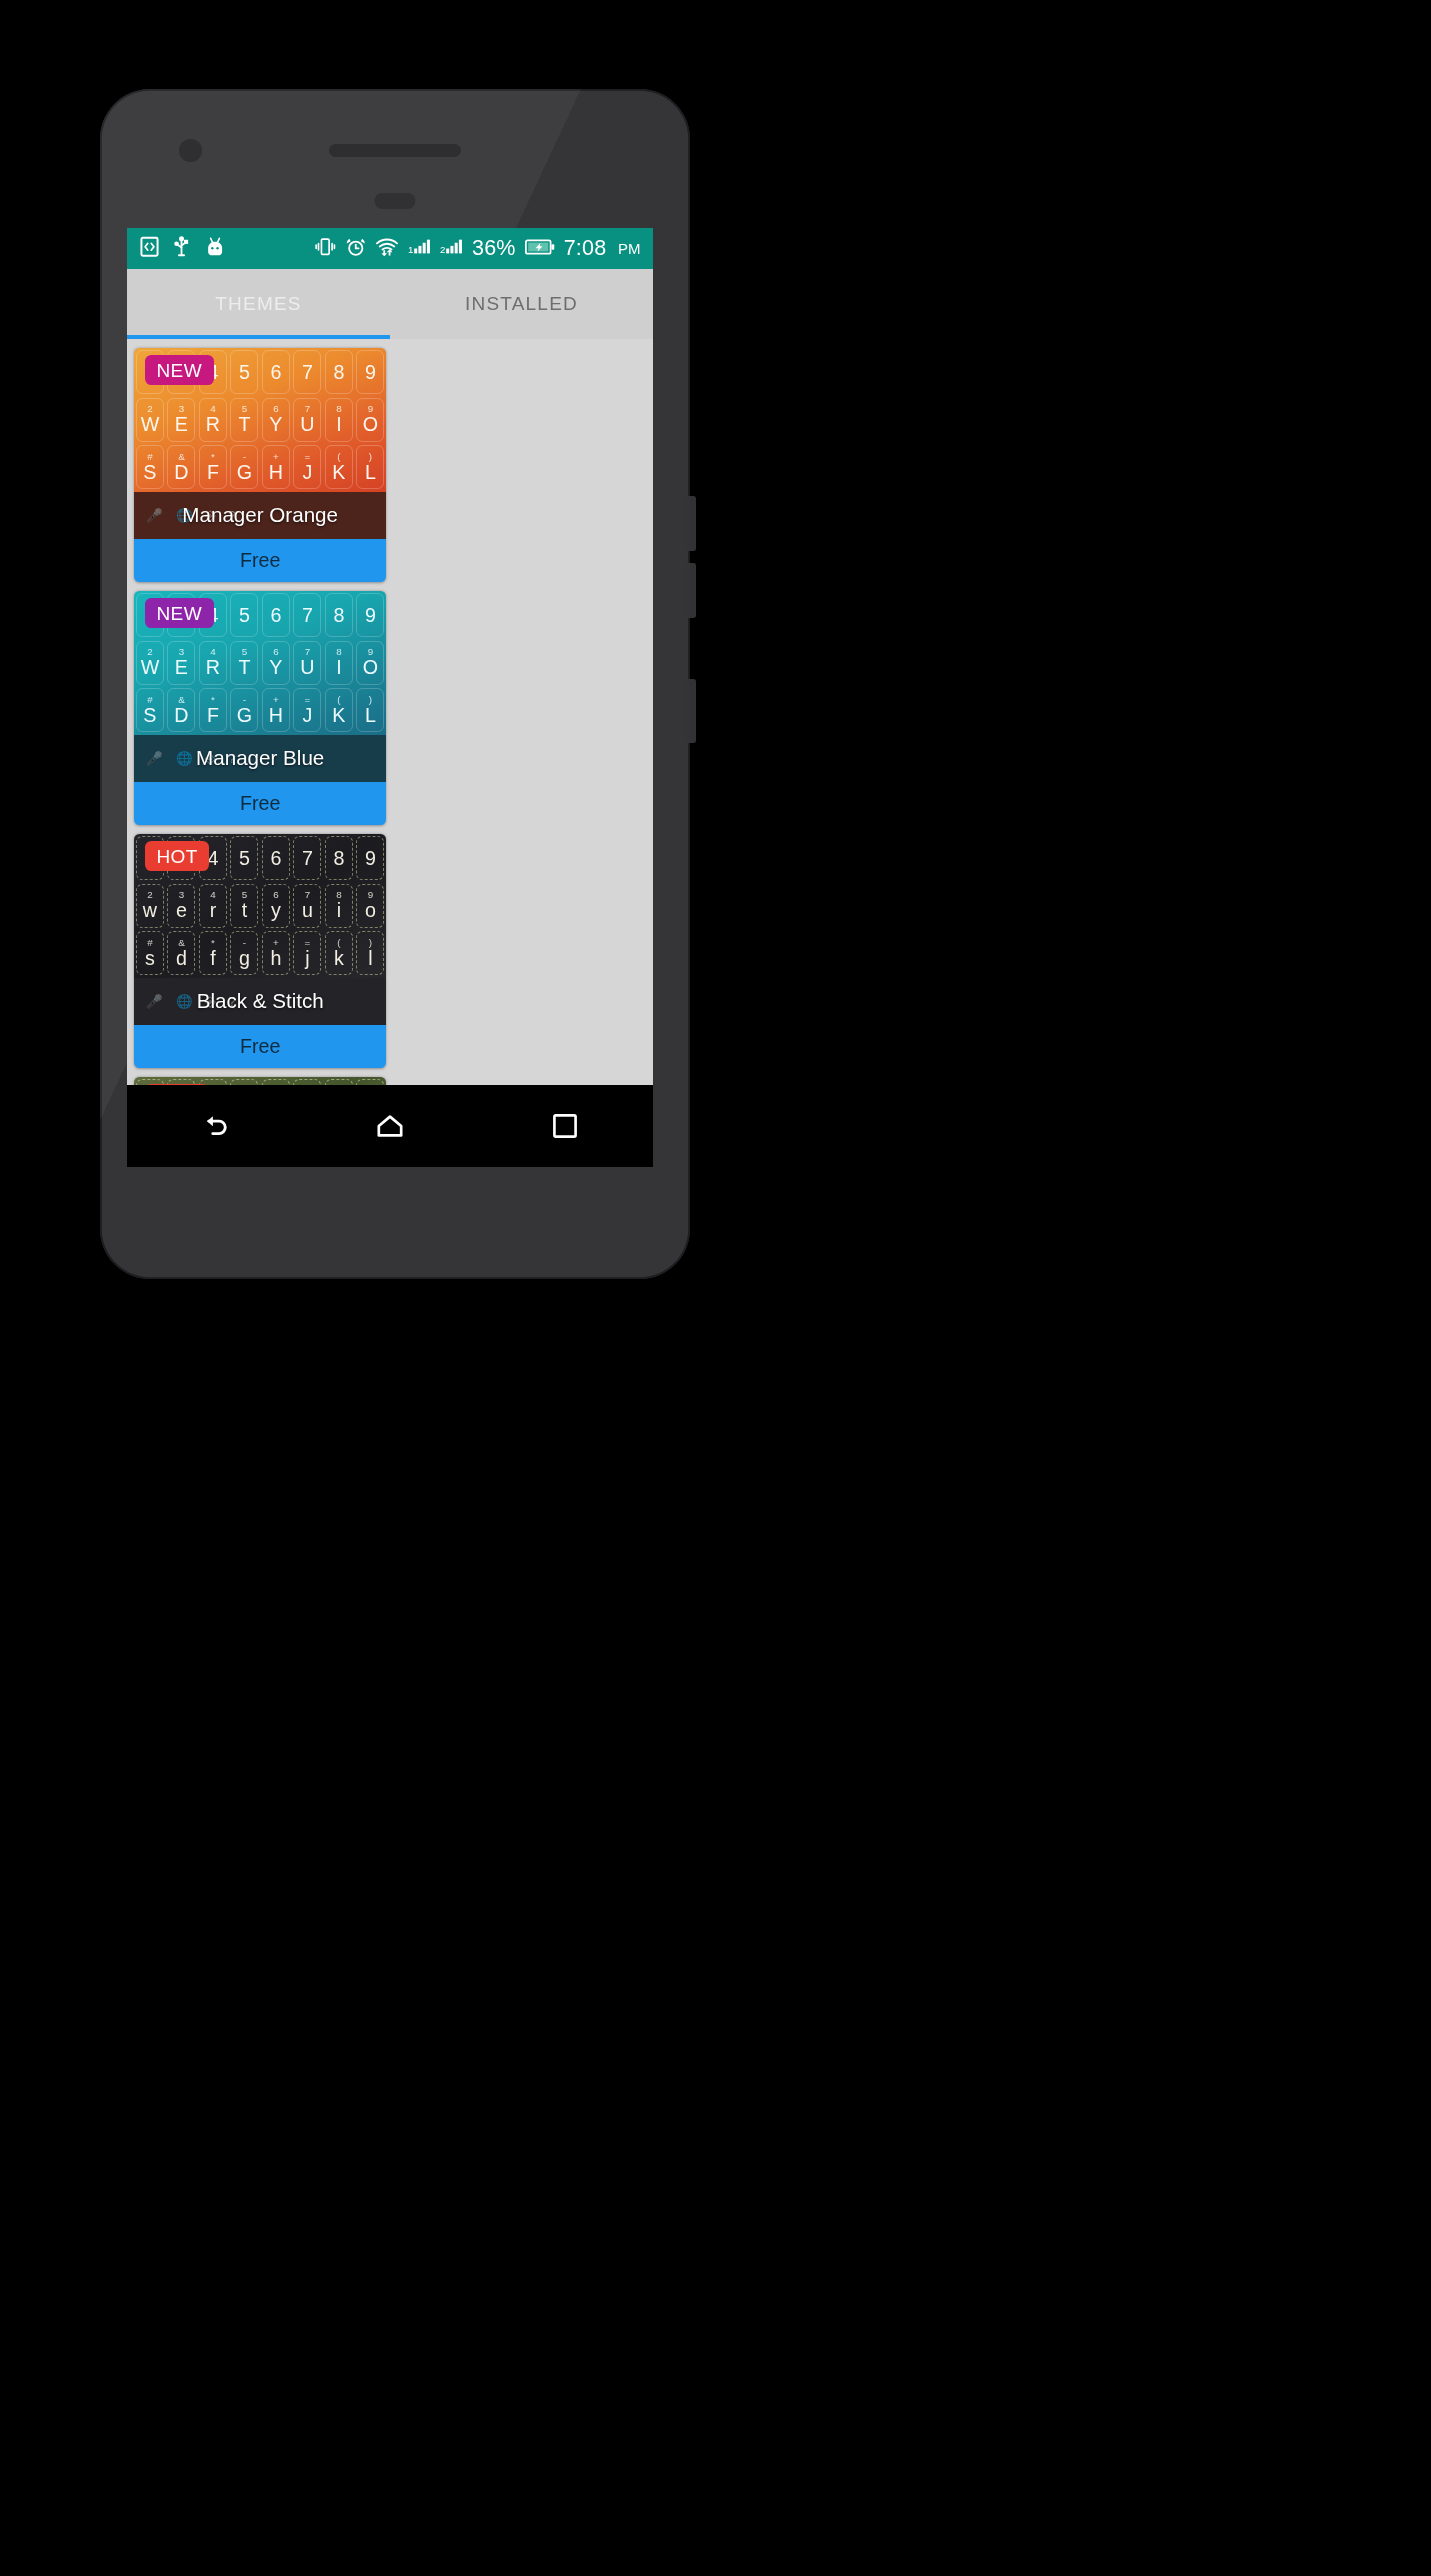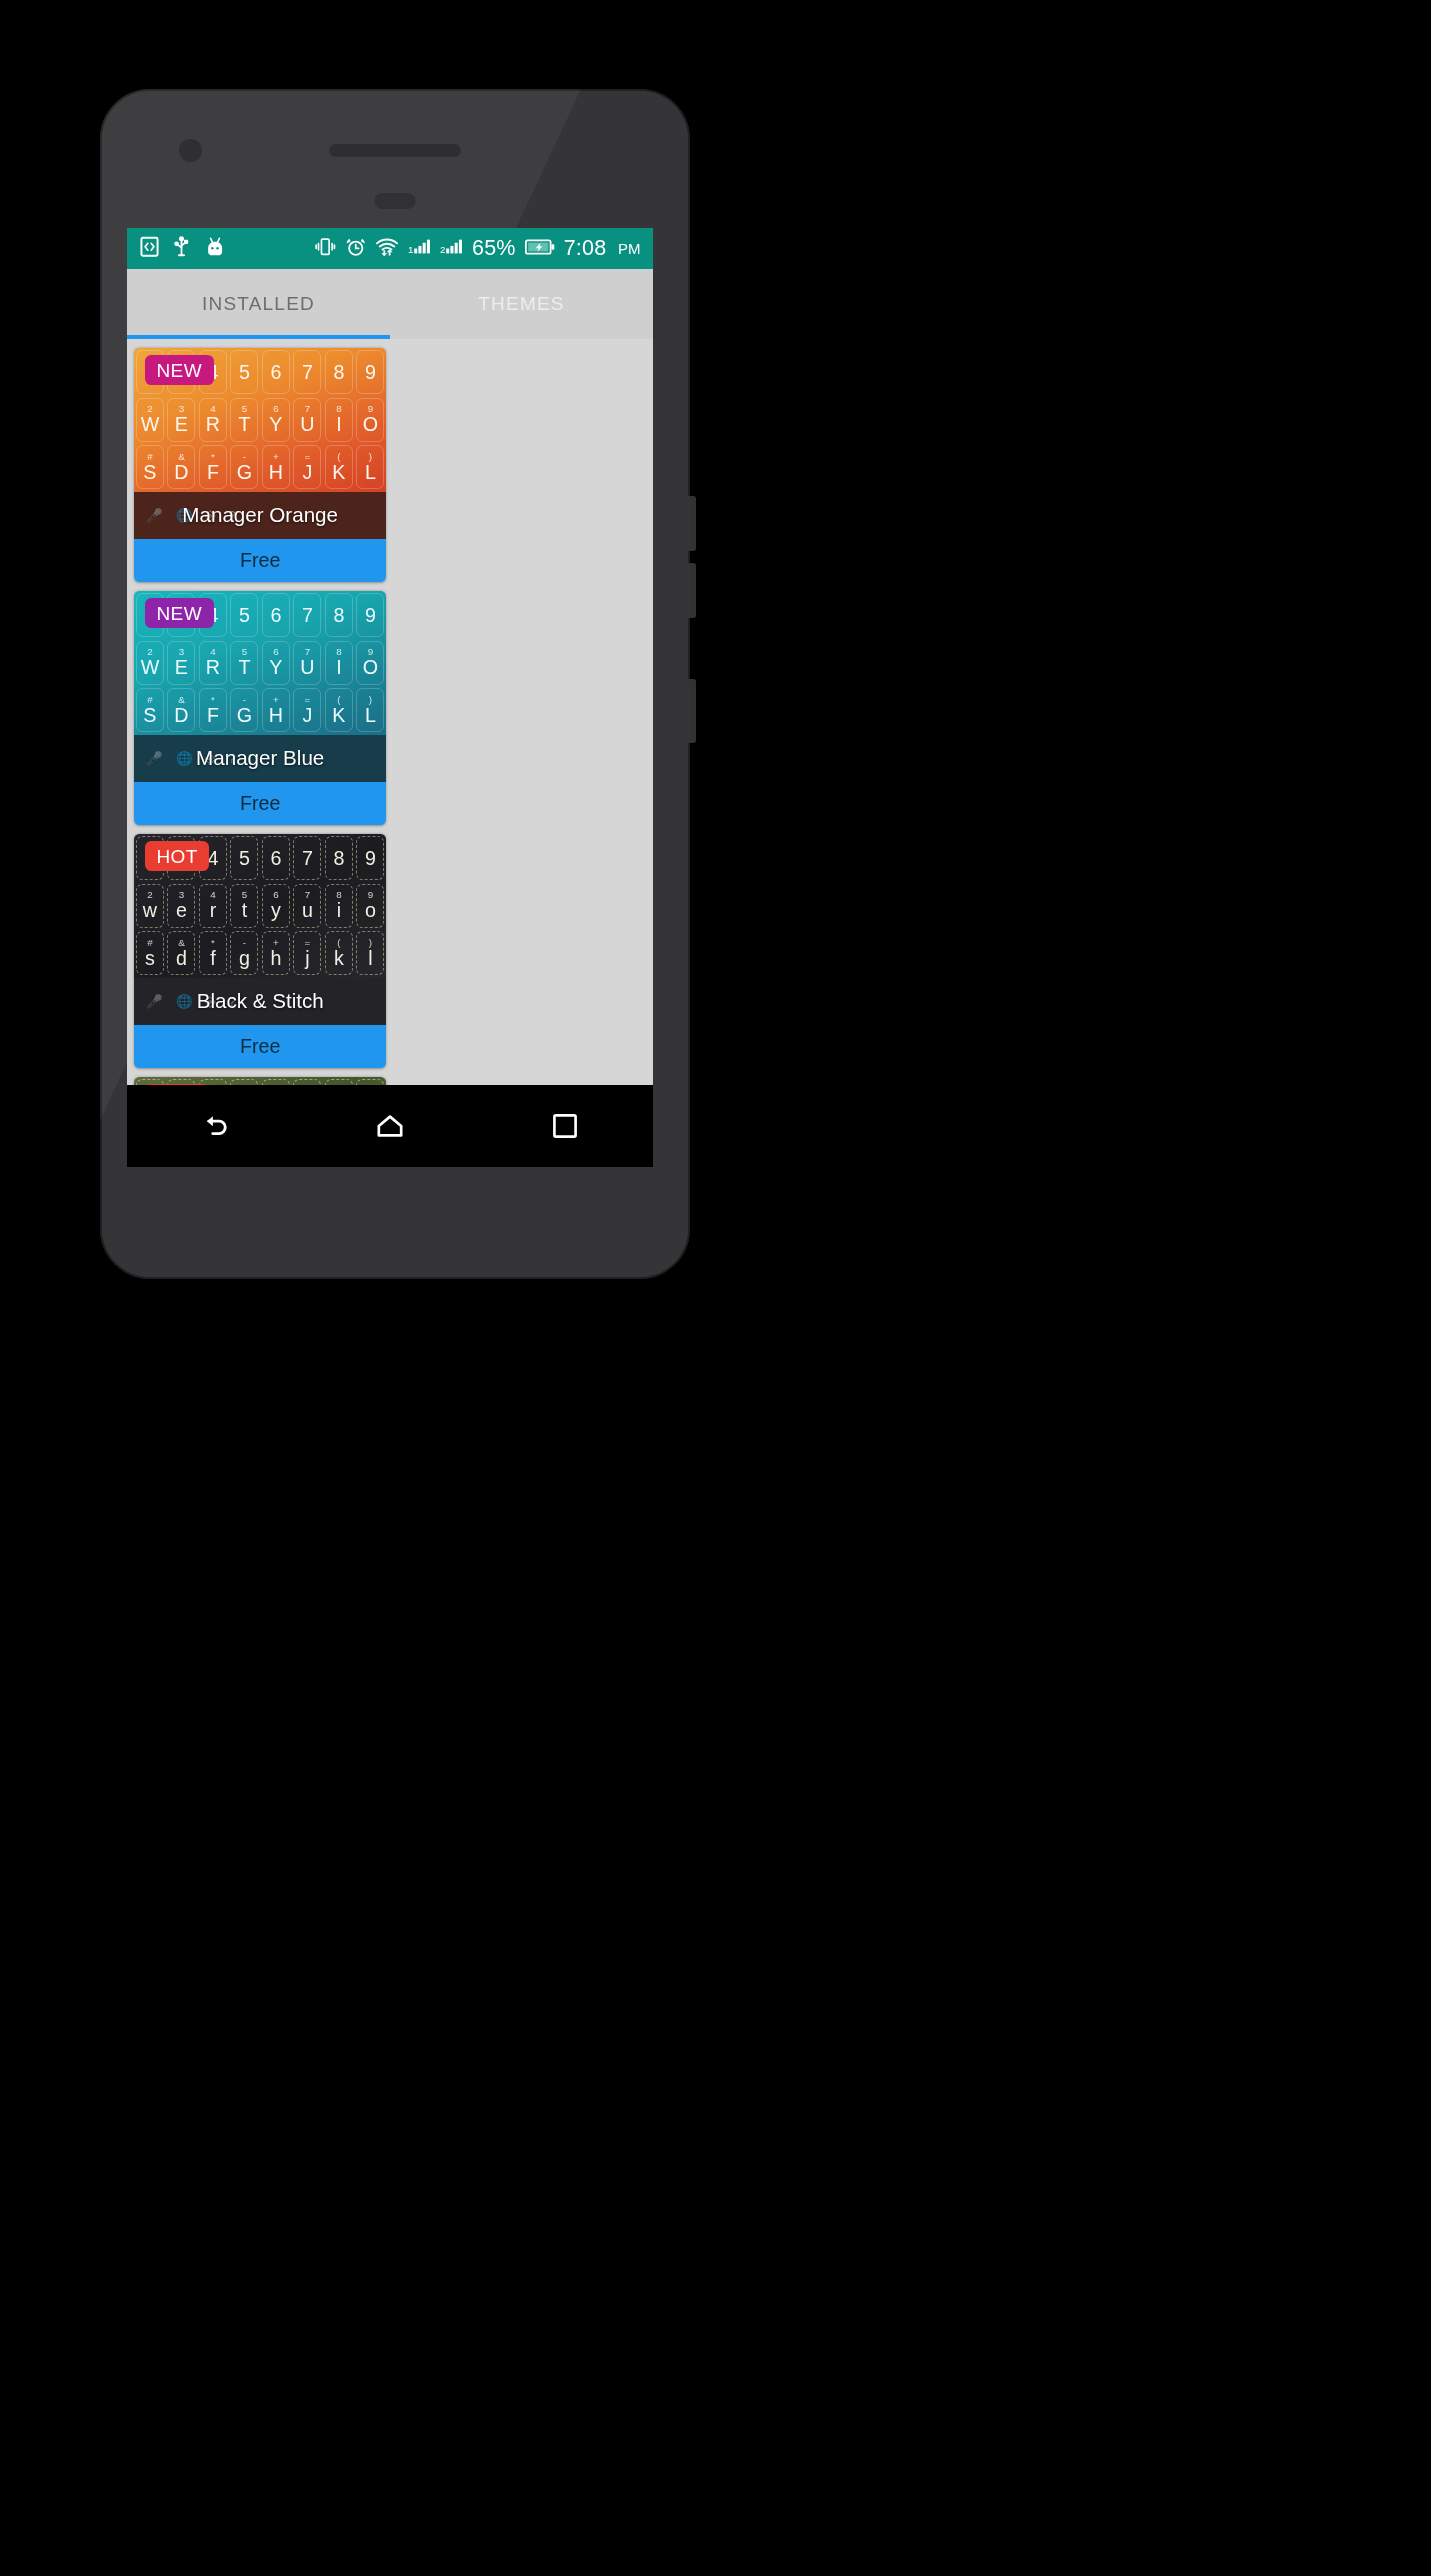--- a/index.html
+++ b/index.html
@@ -159,38 +159,38 @@
         </span>
         <span class="sb-ico">
           <svg width="23" height="21.5" viewBox="0 0 26 24">
               <text x="0" y="19" font-size="11" font-family="Liberation Sans" fill="#fff">2</text>
               <rect x="7" y="14" width="3.4" height="5.5" fill="#fff"></rect>
               <rect x="11.8" y="11" width="3.4" height="8.5" fill="#fff"></rect>
               <rect x="16.6" y="7.5" width="3.4" height="12" fill="#fff"></rect>
               <rect x="21.4" y="4" width="3.4" height="15.5" fill="#fff"></rect>
             </svg>
         </span>
-        <span class="sb-txt">65%</span>
+        <span class="sb-txt">36%</span>
         <span class="sb-ico">
           <svg width="30" height="18" viewBox="0 0 34 20">
               <rect x="1" y="2.4" width="28" height="15.2" rx="2" fill="none" stroke="#fff" stroke-width="2"></rect>
               <rect x="30" y="7" width="3.2" height="6" rx="1" fill="#fff"></rect>
               <rect x="3.6" y="5" width="22.8" height="10" fill="#5fc2ae"></rect>
               <path d="M17.6 5.2 12 11.3h3.3l-1.1 4.1 5.6-6.2h-3.3z" fill="#fff"></path>
             </svg>
         </span>
         <span class="sb-txt">7:08</span>
         <span class="sb-ampm">PM</span>
       </div>
     </div>
 
 
     <div class="tabs">
+      <div class="tab sel">THEMES</div>
       <div class="tab unsel">INSTALLED</div>
-      <div class="tab sel">THEMES</div>
       <div class="tab-ind"></div>
     </div>
 
     <div class="grid" id="grid">
         <div class="card">
           <div class="kb" style="background: linear-gradient(160deg, rgb(239, 166, 58) 0%, rgb(236, 139, 46) 30%, rgb(224, 90, 42) 62%, rgb(204, 47, 34) 100%);">
             <div class="kbrow">
               <div class="key" style="color: rgb(255, 247, 238); border: 0.9px solid rgba(255, 255, 255, 0.22); border-radius: 6.3px;">
                 <span class="main">2</span>
               </div>

